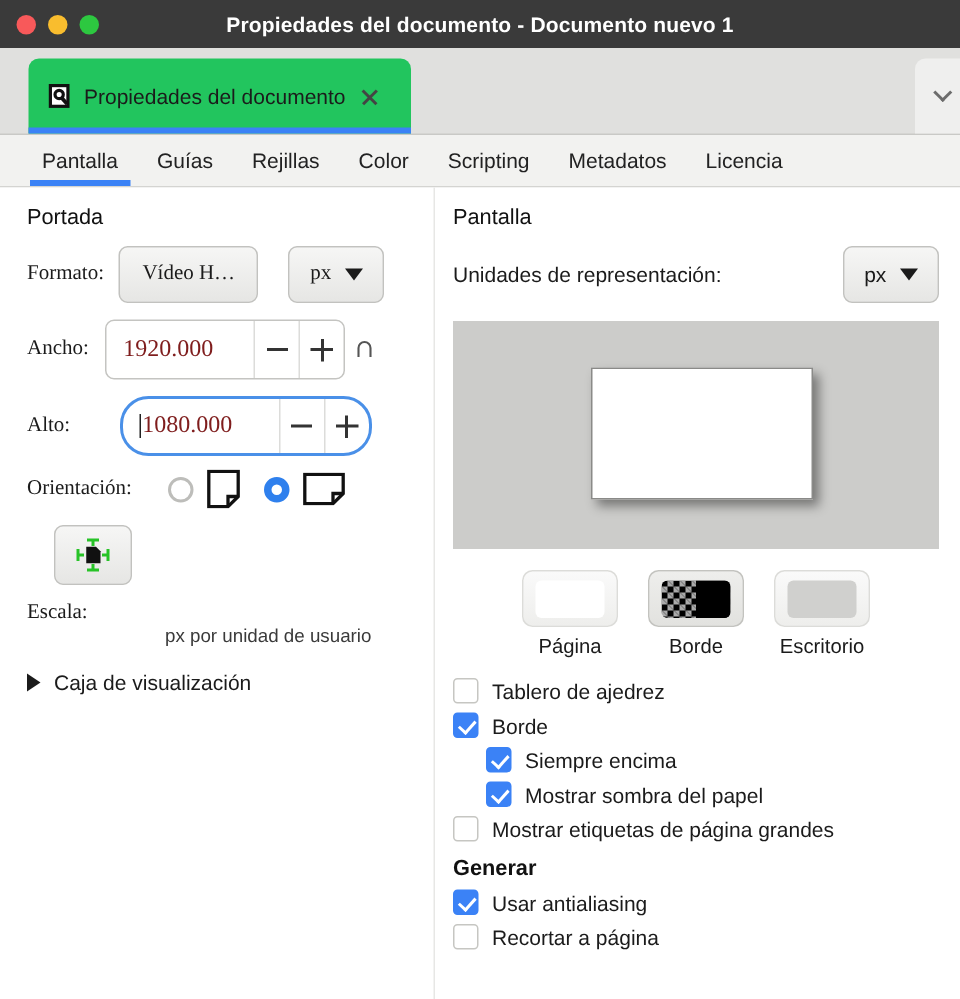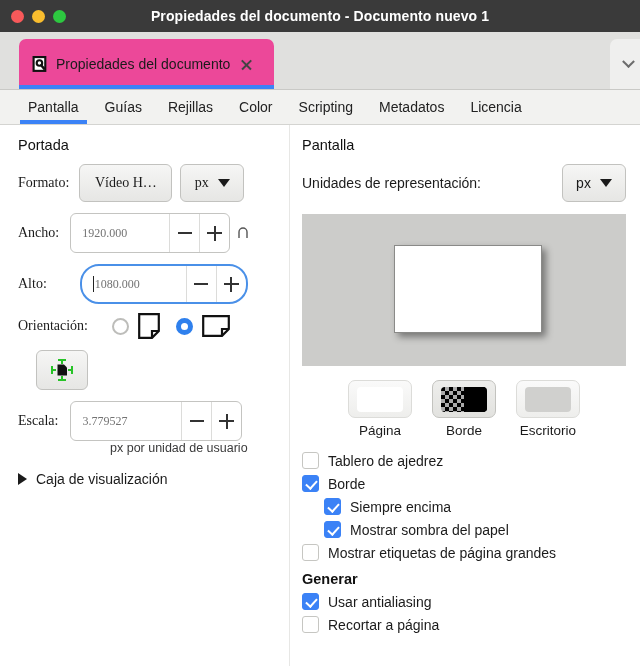--- a/index.html
+++ b/index.html
@@ -28,21 +28,21 @@
     pointer-events:none;
   }
 
   
   .tabstrip{
     height:58px; background:#e0e0de; display:flex; align-items:flex-end;
     position:relative; border-bottom:1px solid #c9c9c6;
   }
   .doc-tab{
     margin-left:19px; height:50px; min-width:255px;
-    background:#ec4899; border-radius:7px 7px 0 0;
+    background:#22c55e; border-radius:7px 7px 0 0;
     display:flex; align-items:center; padding:0 12px 0 13px;
     position:relative;
   }
   .doc-tab:after{
     content:""; position:absolute; left:0; right:0; bottom:0;
     height:4px; background:#3b82f6;
   }
   .tab-icon{ width:17px; height:17px; margin-right:7px; flex:none; }
   .tab-label{ font-size:14px; color:#1b1b1b; white-space:nowrap; }
   .tab-close{
@@ -94,35 +94,35 @@
 
   
   .btn{
     background:linear-gradient(#f6f6f5,#e6e6e4);
     border:1px solid #c2c2bf; border-radius:6px;
     display:flex; align-items:center; justify-content:center;
     font-size:14px; color:#1b1b1b;
   }
 
   .fmt-btn{ height:38px; width:93px; margin-left:10px; }
-  .unit-btn{ height:38px; width:64px; margin-left:8px; gap:9px; }
+  .unit-btn{ height:38px; width:64px; margin-left:20px; gap:9px; }
   .tri{
     width:0; height:0; border-left:6px solid transparent;
     border-right:6px solid transparent; border-top:8px solid #1b1b1b;
   }
 
   
   .field{
     height:40px; border:1px solid #c4c4c1; border-radius:6px; background:#fff;
     display:flex; align-items:stretch; overflow:hidden;
   }
   .field.focus{ border:2px solid #4a90e8; }
   .field .val{
     flex:1; display:flex; align-items:center; padding-left:11px;
-    font-size:12px; color:#737373;
+    font-size:16px; color:#7f1d1d;
   }
   .caret{
     display:inline-block; width:1px; height:16px; background:#222;
     margin-right:1px;
   }
   .spin{
     width:30px; display:flex; align-items:center; justify-content:center;
     border-left:1px solid #dcdcda; font-size:19px; color:#333;
   }
   .minus-g{ width:14px; height:2px; background:#333; }
@@ -334,29 +334,20 @@
           <path d="M9 3 H17 M13 4 L13 7" stroke="#27c327" stroke-width="2"></path>
           <path d="M9 23 H17 M13 22 L13 19" stroke="#27c327" stroke-width="2"></path>
           <path d="M3 9 V17 M4 13 H7" stroke="#27c327" stroke-width="2"></path>
           <path d="M23 9 V17 M22 13 H19" stroke="#27c327" stroke-width="2"></path>
         </svg>
       </div>
     </div>
 
     <div class="row" style="margin-bottom:4px;">
       <span class="lbl">Escala:</span>
-      <div class="field f-escala">
-        <div class="val">3.779527</div>
-        <div class="spin">
-            <span class="minus-g"></span>
-          </div>
-        <div class="spin">
-            <span class="plus-g"></span>
-          </div>
-      </div>
     </div>
     <div class="hint">px por unidad de usuario</div>
 
     <div class="disclosure">
       <span class="dtri"></span>
       <span class="lbl">Caja de visualización</span>
     </div>
   </div>
 
   <div class="pane-right">

